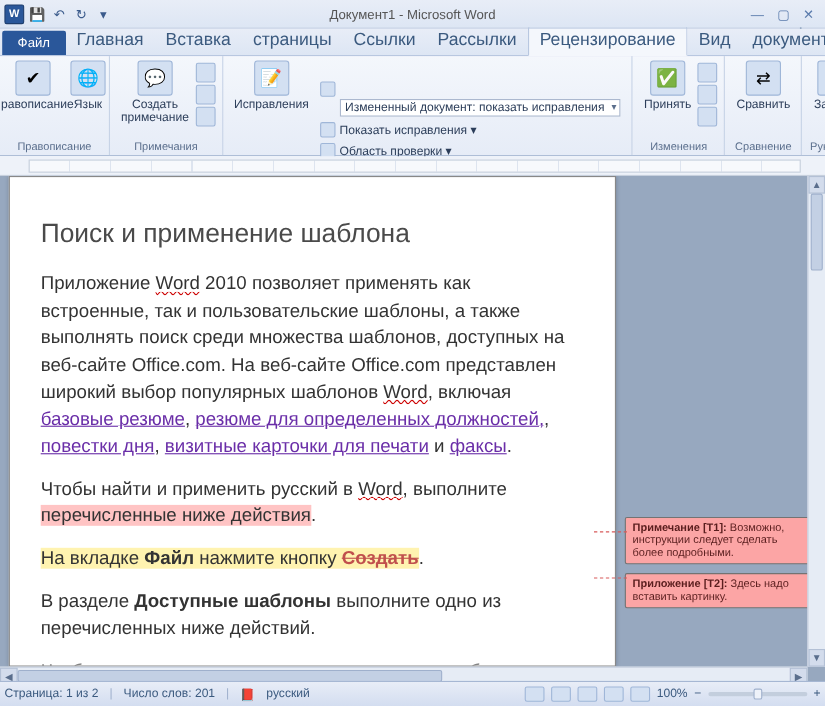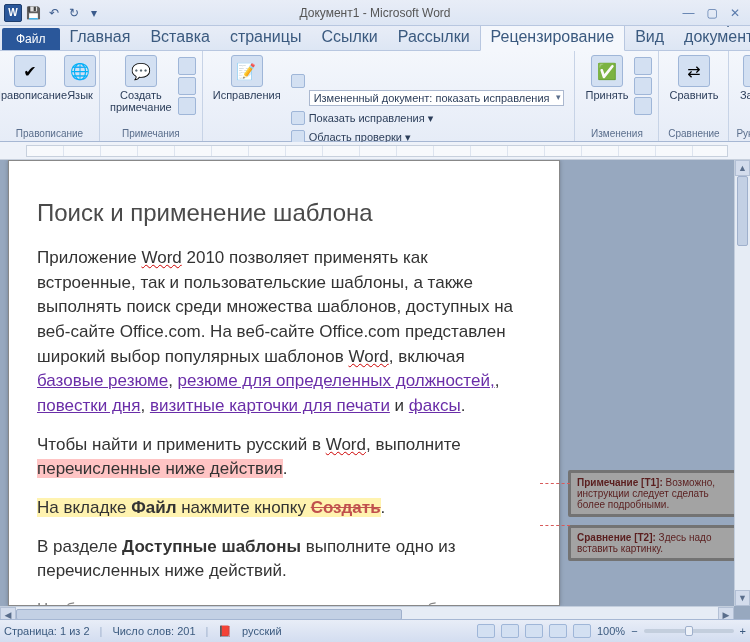--- a/index.html
+++ b/index.html
@@ -49,21 +49,21 @@
   .p { font: 17px/1.45 "Segoe UI",sans-serif; color: #333; margin-bottom: 14px; }
   .p a, .p .lnk { color: #6a2ea8; text-decoration: underline; }
   .p .wavy { text-decoration: underline wavy #c00; text-decoration-thickness: 1px; }
   .p .hl-red { background: #ffc4c4; }
   .p .hl-yel { background: #fff3b0; }
   .p .del { text-decoration: line-through; color: #c0504d; }
   .p b { font-weight: 600; }
 
   
   .comments { position: absolute; right: 10px; top: 310px; width: 172px; display: flex; flex-direction: column; gap: 8px; }
-  .balloon { background: #a3a3a3; border: 3px solid #737373; border-radius: 2px; padding: 4px 6px; font-size: 10px; color: #5a1e1e; position: relative; }
+  .balloon { background: #fca5a5; border: 1px solid #737373; border-radius: 2px; padding: 4px 6px; font-size: 10px; color: #5a1e1e; position: relative; }
   .balloon .tag { font-weight: bold; }
   .connector { position: absolute; border-top: 1px dashed #d85a5a; height: 0; }
 
   
   .vscroll { position: absolute; top: 0; right: 0; bottom: 16px; width: 16px; background: #e6ecf5; border-left: 1px solid #c3cedd; }
   .vscroll .btn { height: 16px; background: #d3dcec; border: 1px solid #b3c0d5; font-size: 9px; text-align: center; line-height: 14px; color: #5a6e8c; }
   .vscroll .thumb { position: absolute; top: 16px; left: 2px; right: 2px; height: 70px; background: #c3d0e4; border: 1px solid #9fb0cc; border-radius: 2px; }
   .vscroll .btn.dn { position: absolute; bottom: 0; width: 100%; }
   .hscroll { position: absolute; left: 0; right: 16px; bottom: 0; height: 16px; background: #e6ecf5; border-top: 1px solid #c3cedd; display: flex; }
   .hscroll .btn { width: 16px; background: #d3dcec; border: 1px solid #b3c0d5; font-size: 9px; text-align: center; line-height: 14px; color: #5a6e8c; }
@@ -243,21 +243,21 @@
 
       <div class="p" style="opacity:.6">Чтобы воспользоваться одним из встроенных шаблонов</div>
     </div>
   </div>
 
   <div class="comments">
     <div class="balloon">
       <span class="tag">Примечание [T1]:</span><span> Возможно, инструкции следует сделать более подробными.</span>
     </div>
     <div class="balloon">
-      <span class="tag">Сравнение [T2]:</span><span> Здесь надо вставить картинку.</span>
+      <span class="tag">Приложение [T2]:</span><span> Здесь надо вставить картинку.</span>
     </div>
   </div>
   <div class="connector" style="top:323px; left:540px; width:30px;"></div>
   <div class="connector" style="top:365px; left:540px; width:30px;"></div>
 
   <div class="vscroll">
     <div class="btn">▲</div>
     <div class="thumb"></div>
     <div class="btn dn">▼</div>
   </div>

